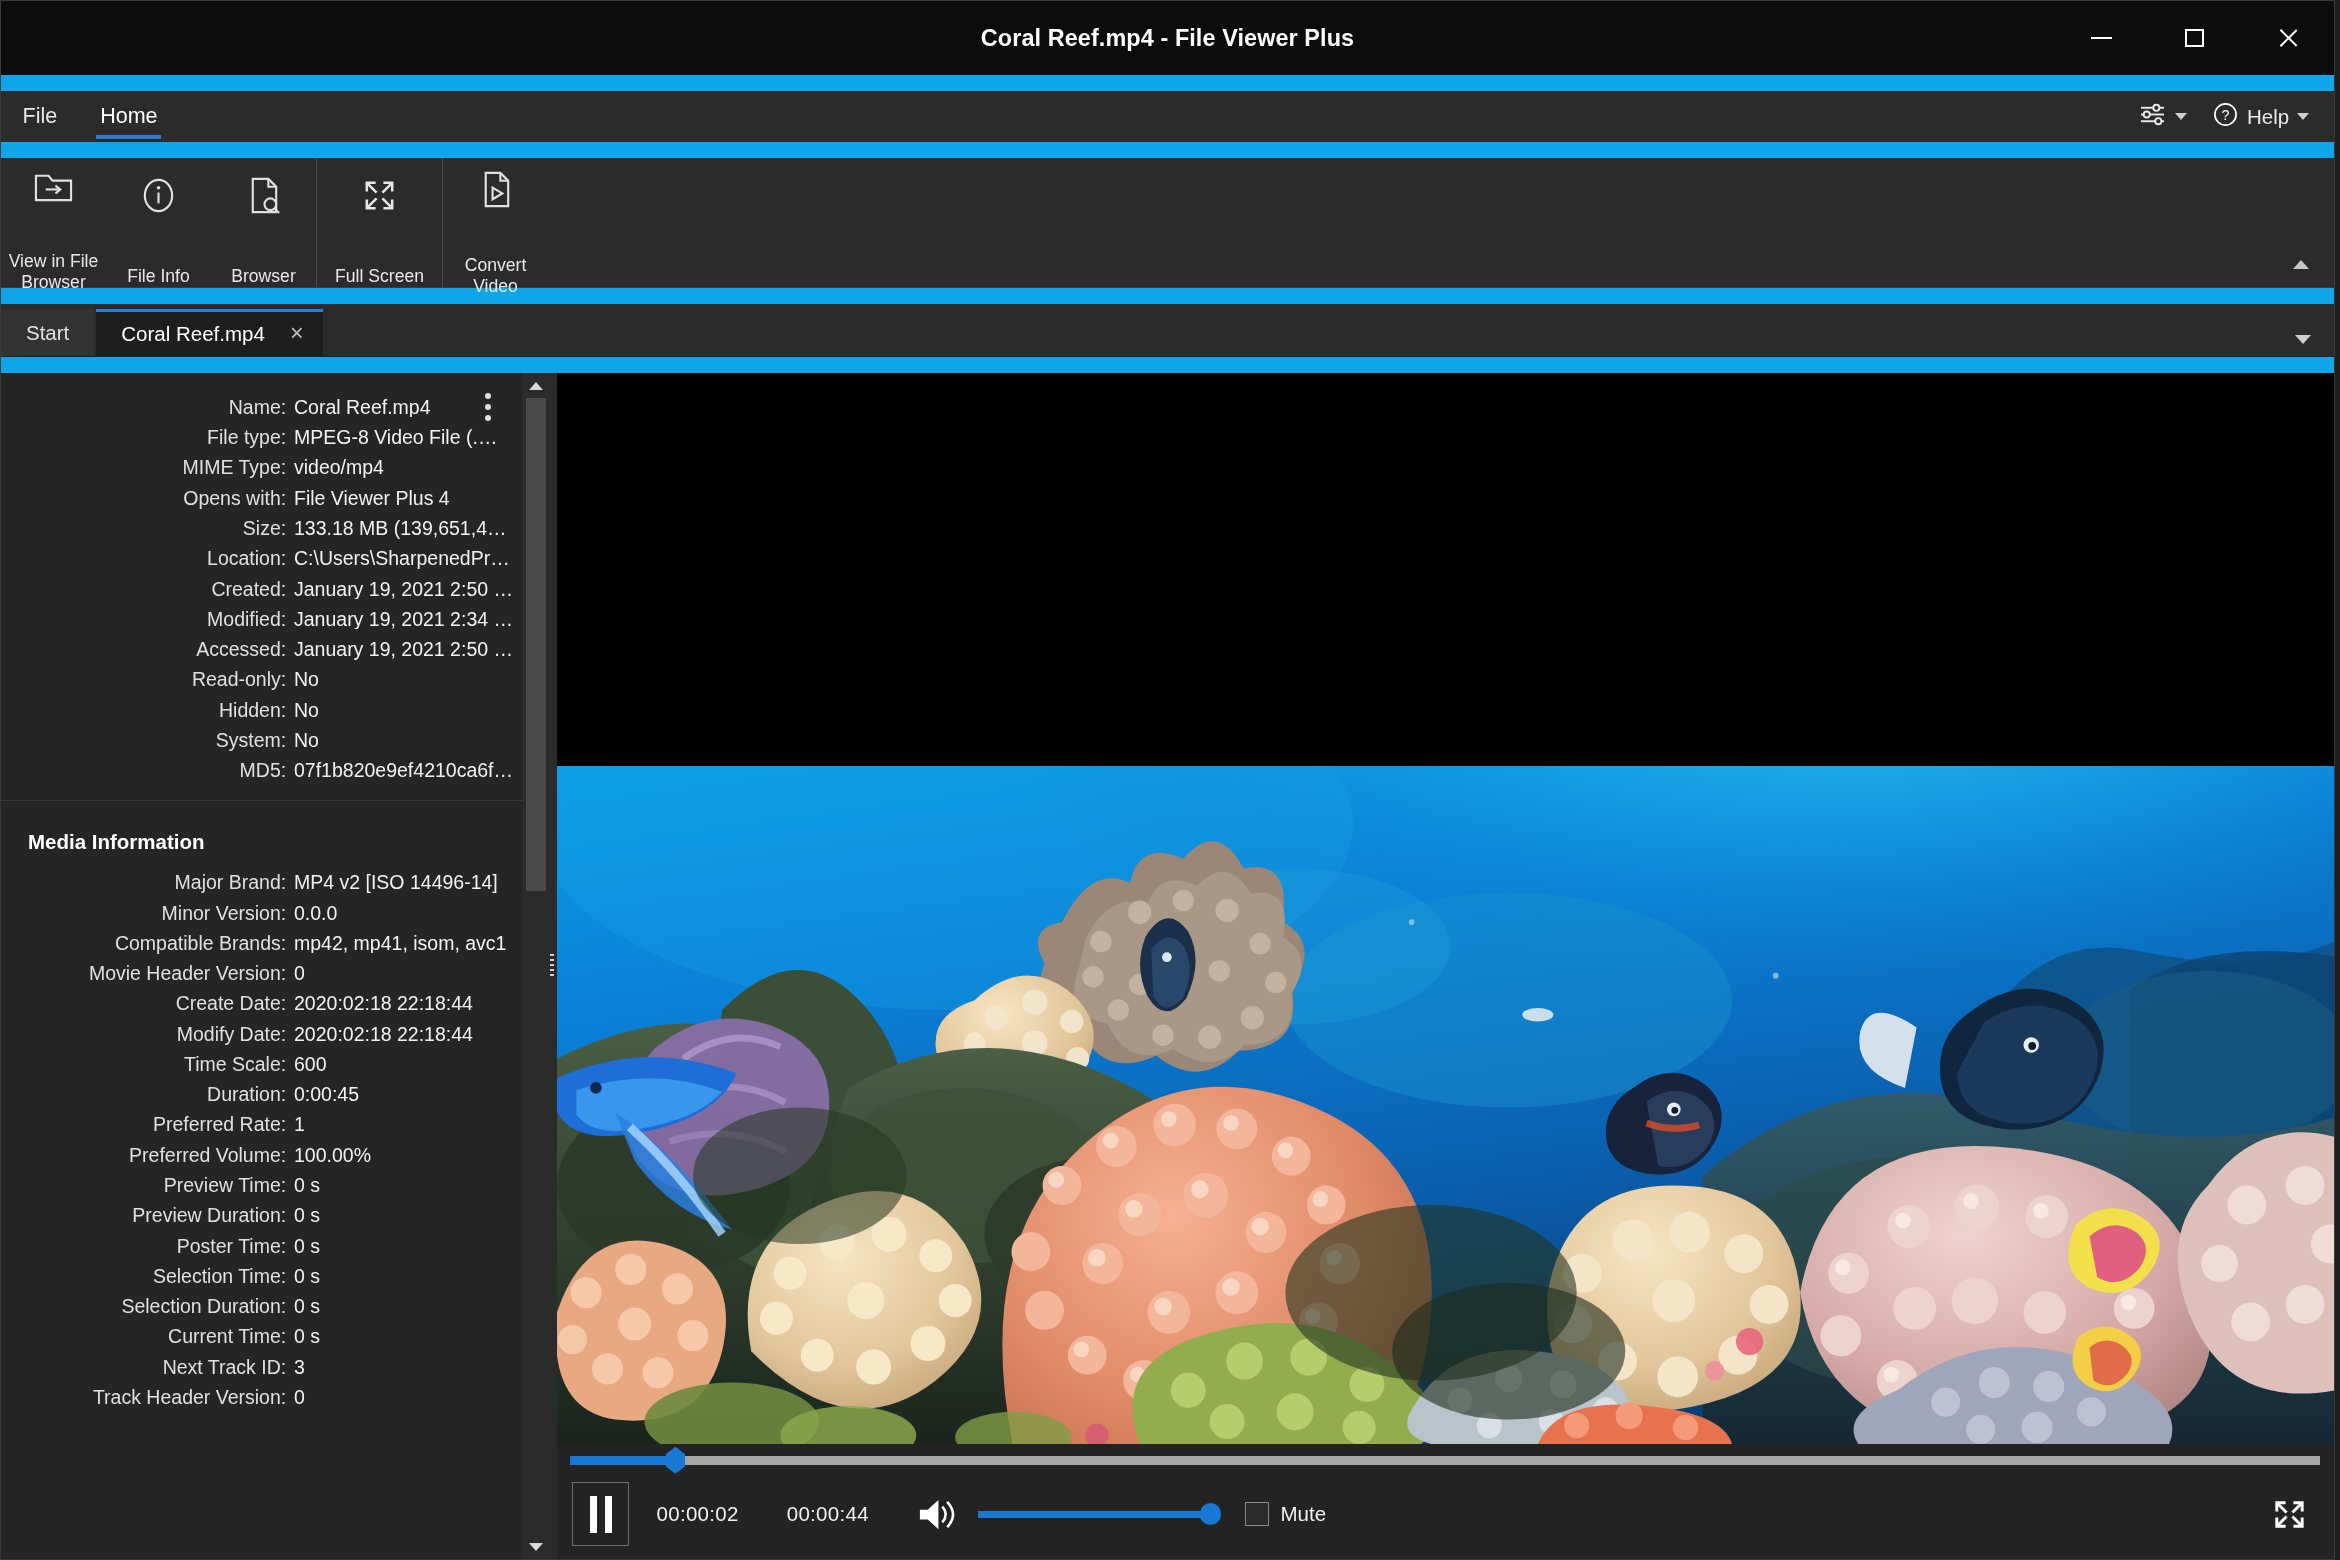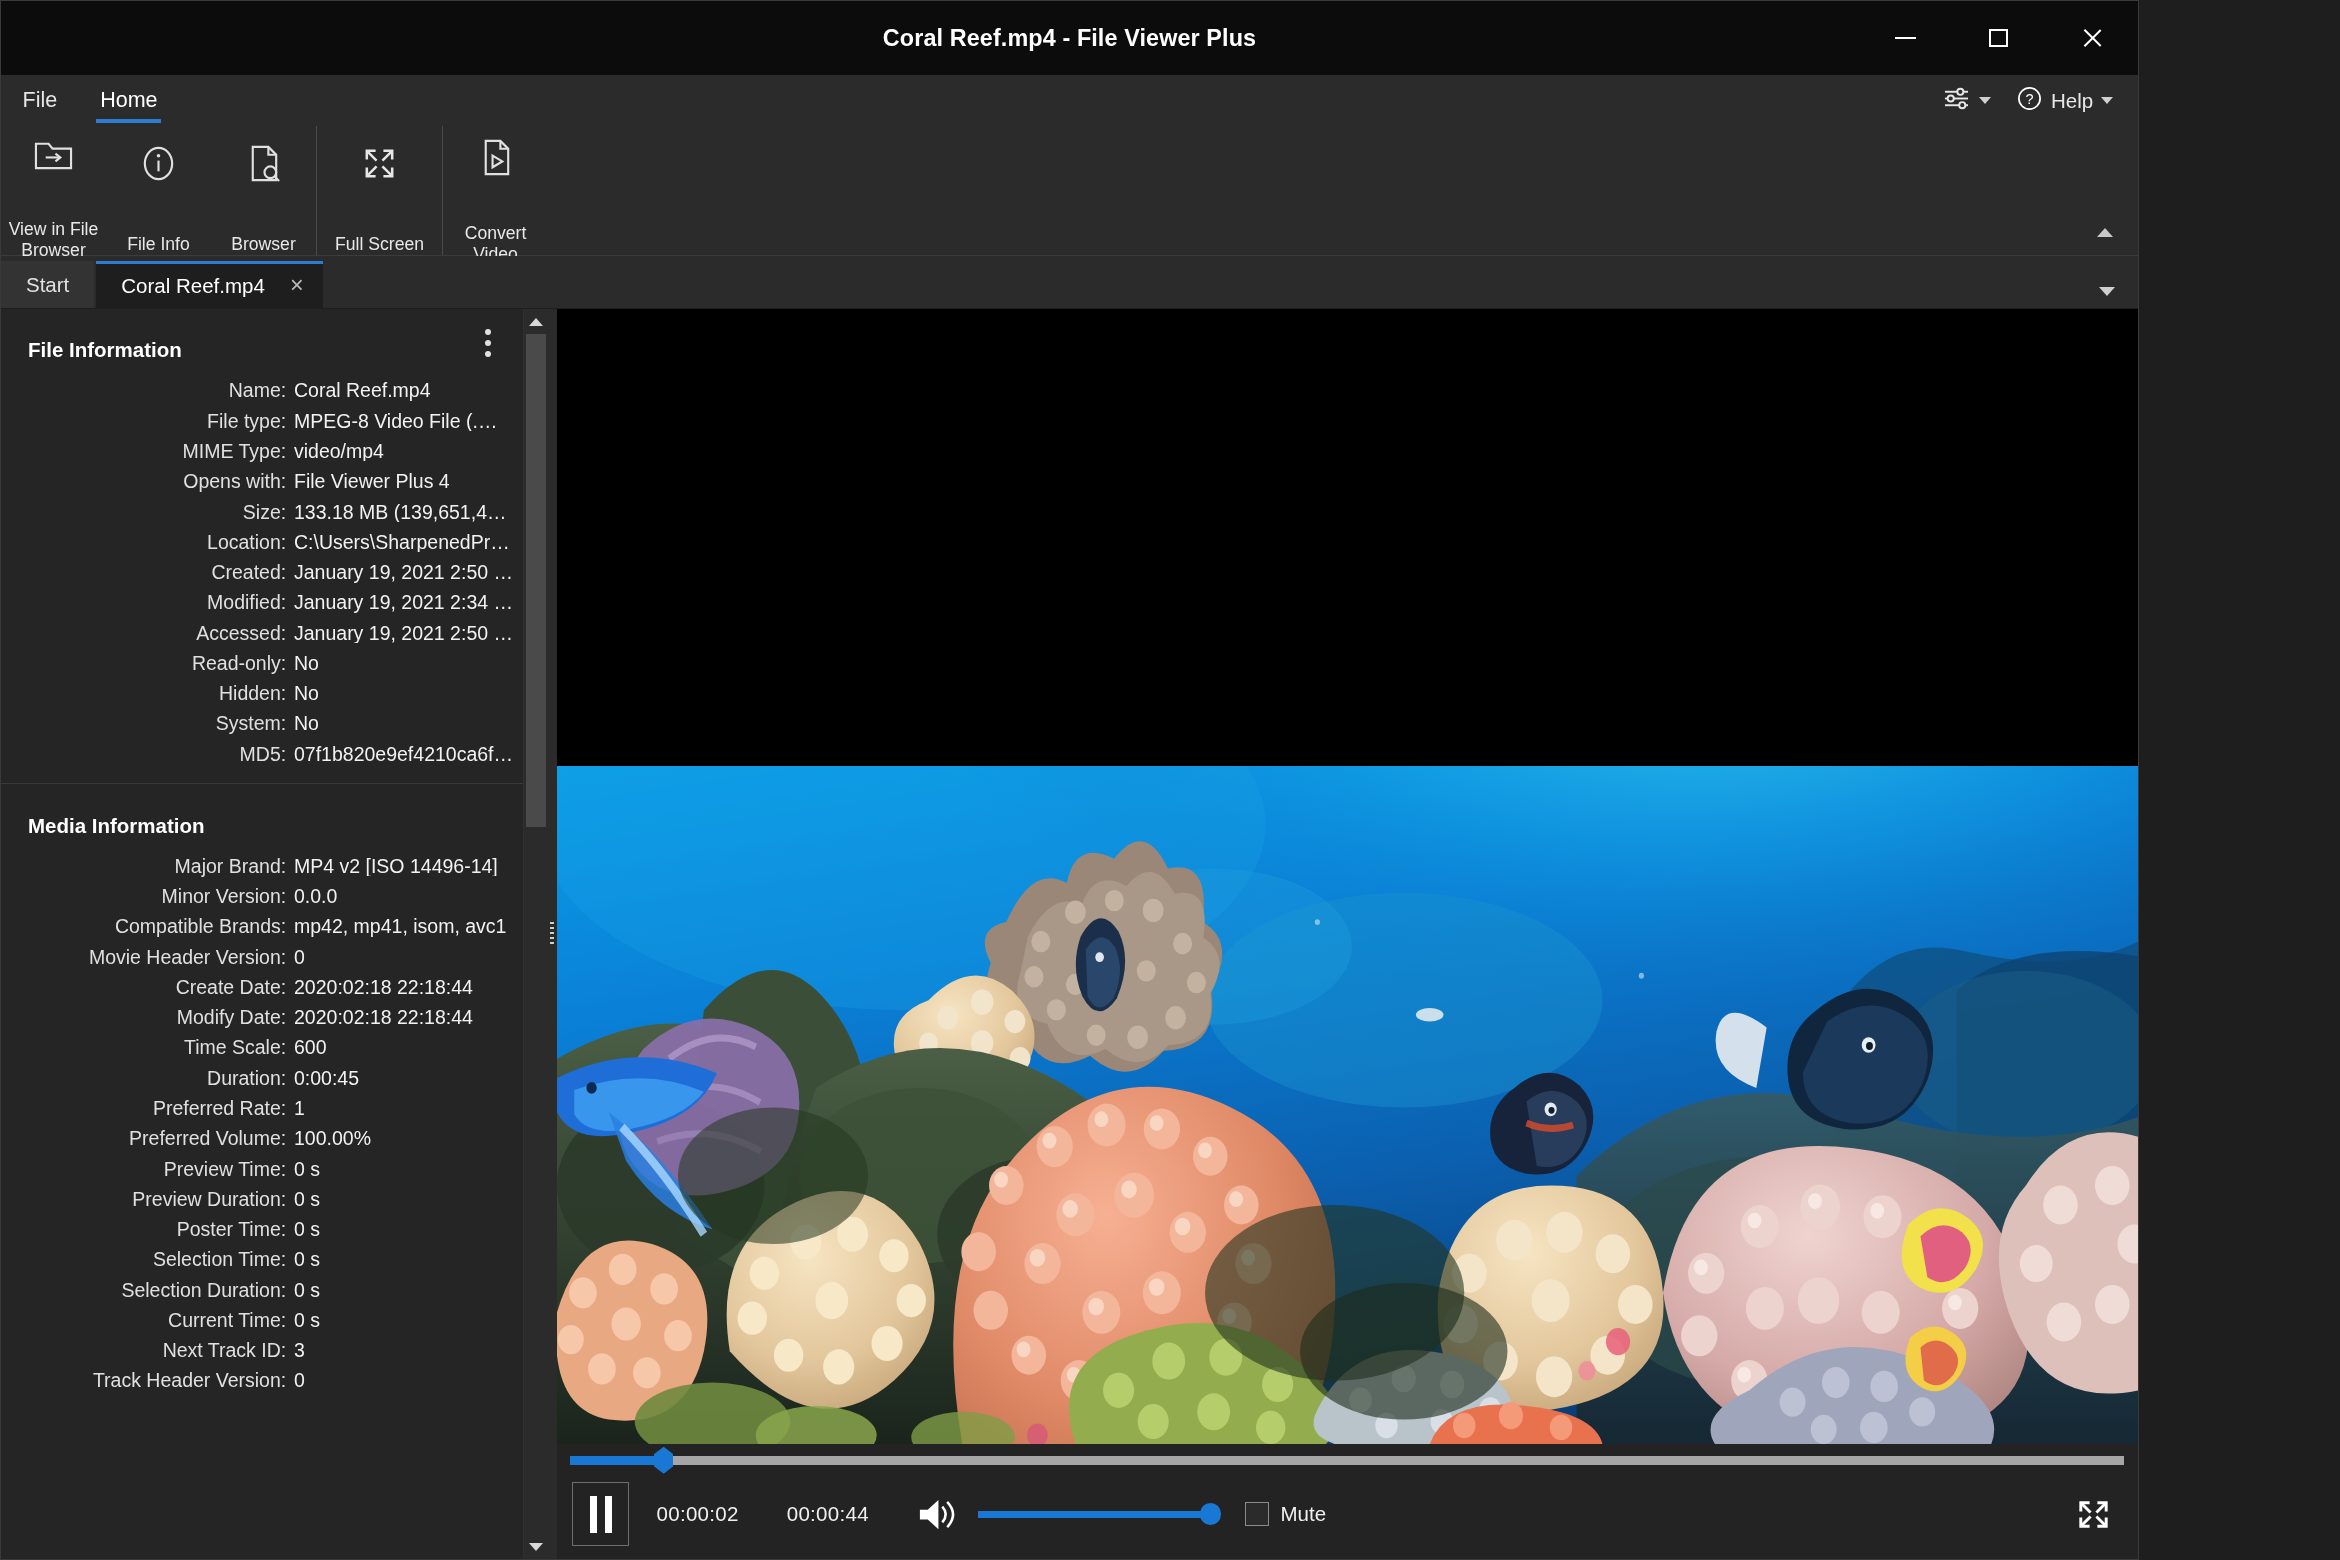--- a/index.html
+++ b/index.html
@@ -4,24 +4,25 @@
 <style>
   * { box-sizing: border-box; margin: 0; padding: 0; }
   html, body {
     width: 2341px; height: 1560px;
     background: #1e1e1e;
     font-family: "Liberation Sans", sans-serif;
     overflow: hidden;
   }
   .app {
     position: relative;
-    width: 2139px; height: 1560px;
+    width: 2335px; height: 1560px;
     background: #0ea5e9;
     display: flex; flex-direction: column;
     border: 1px solid #3a3a3a;
+    gap: 16px;
   }
 
   
   .titlebar {
     height: 74px; flex: 0 0 74px;
     background: #0c0c0c;
     display: flex; align-items: center;
     position: relative;
   }
   .titlebar-title {
@@ -411,21 +412,20 @@
       <span class="chev-down-tab"></span>
     </div>
   </div>
 
   <div class="body">
 
     <div class="infopanel">
       <div class="panel-scroll">
 
         <div class="section">
-          <div class="section-title">File Information</div>
           <div class="kebab">
             <span></span>
             <span></span>
             <span></span>
           </div>
           <div class="row">
               <span class="k">Name:</span>
               <span class="v">Coral Reef.mp4</span>
             </div>
           <div class="row">

